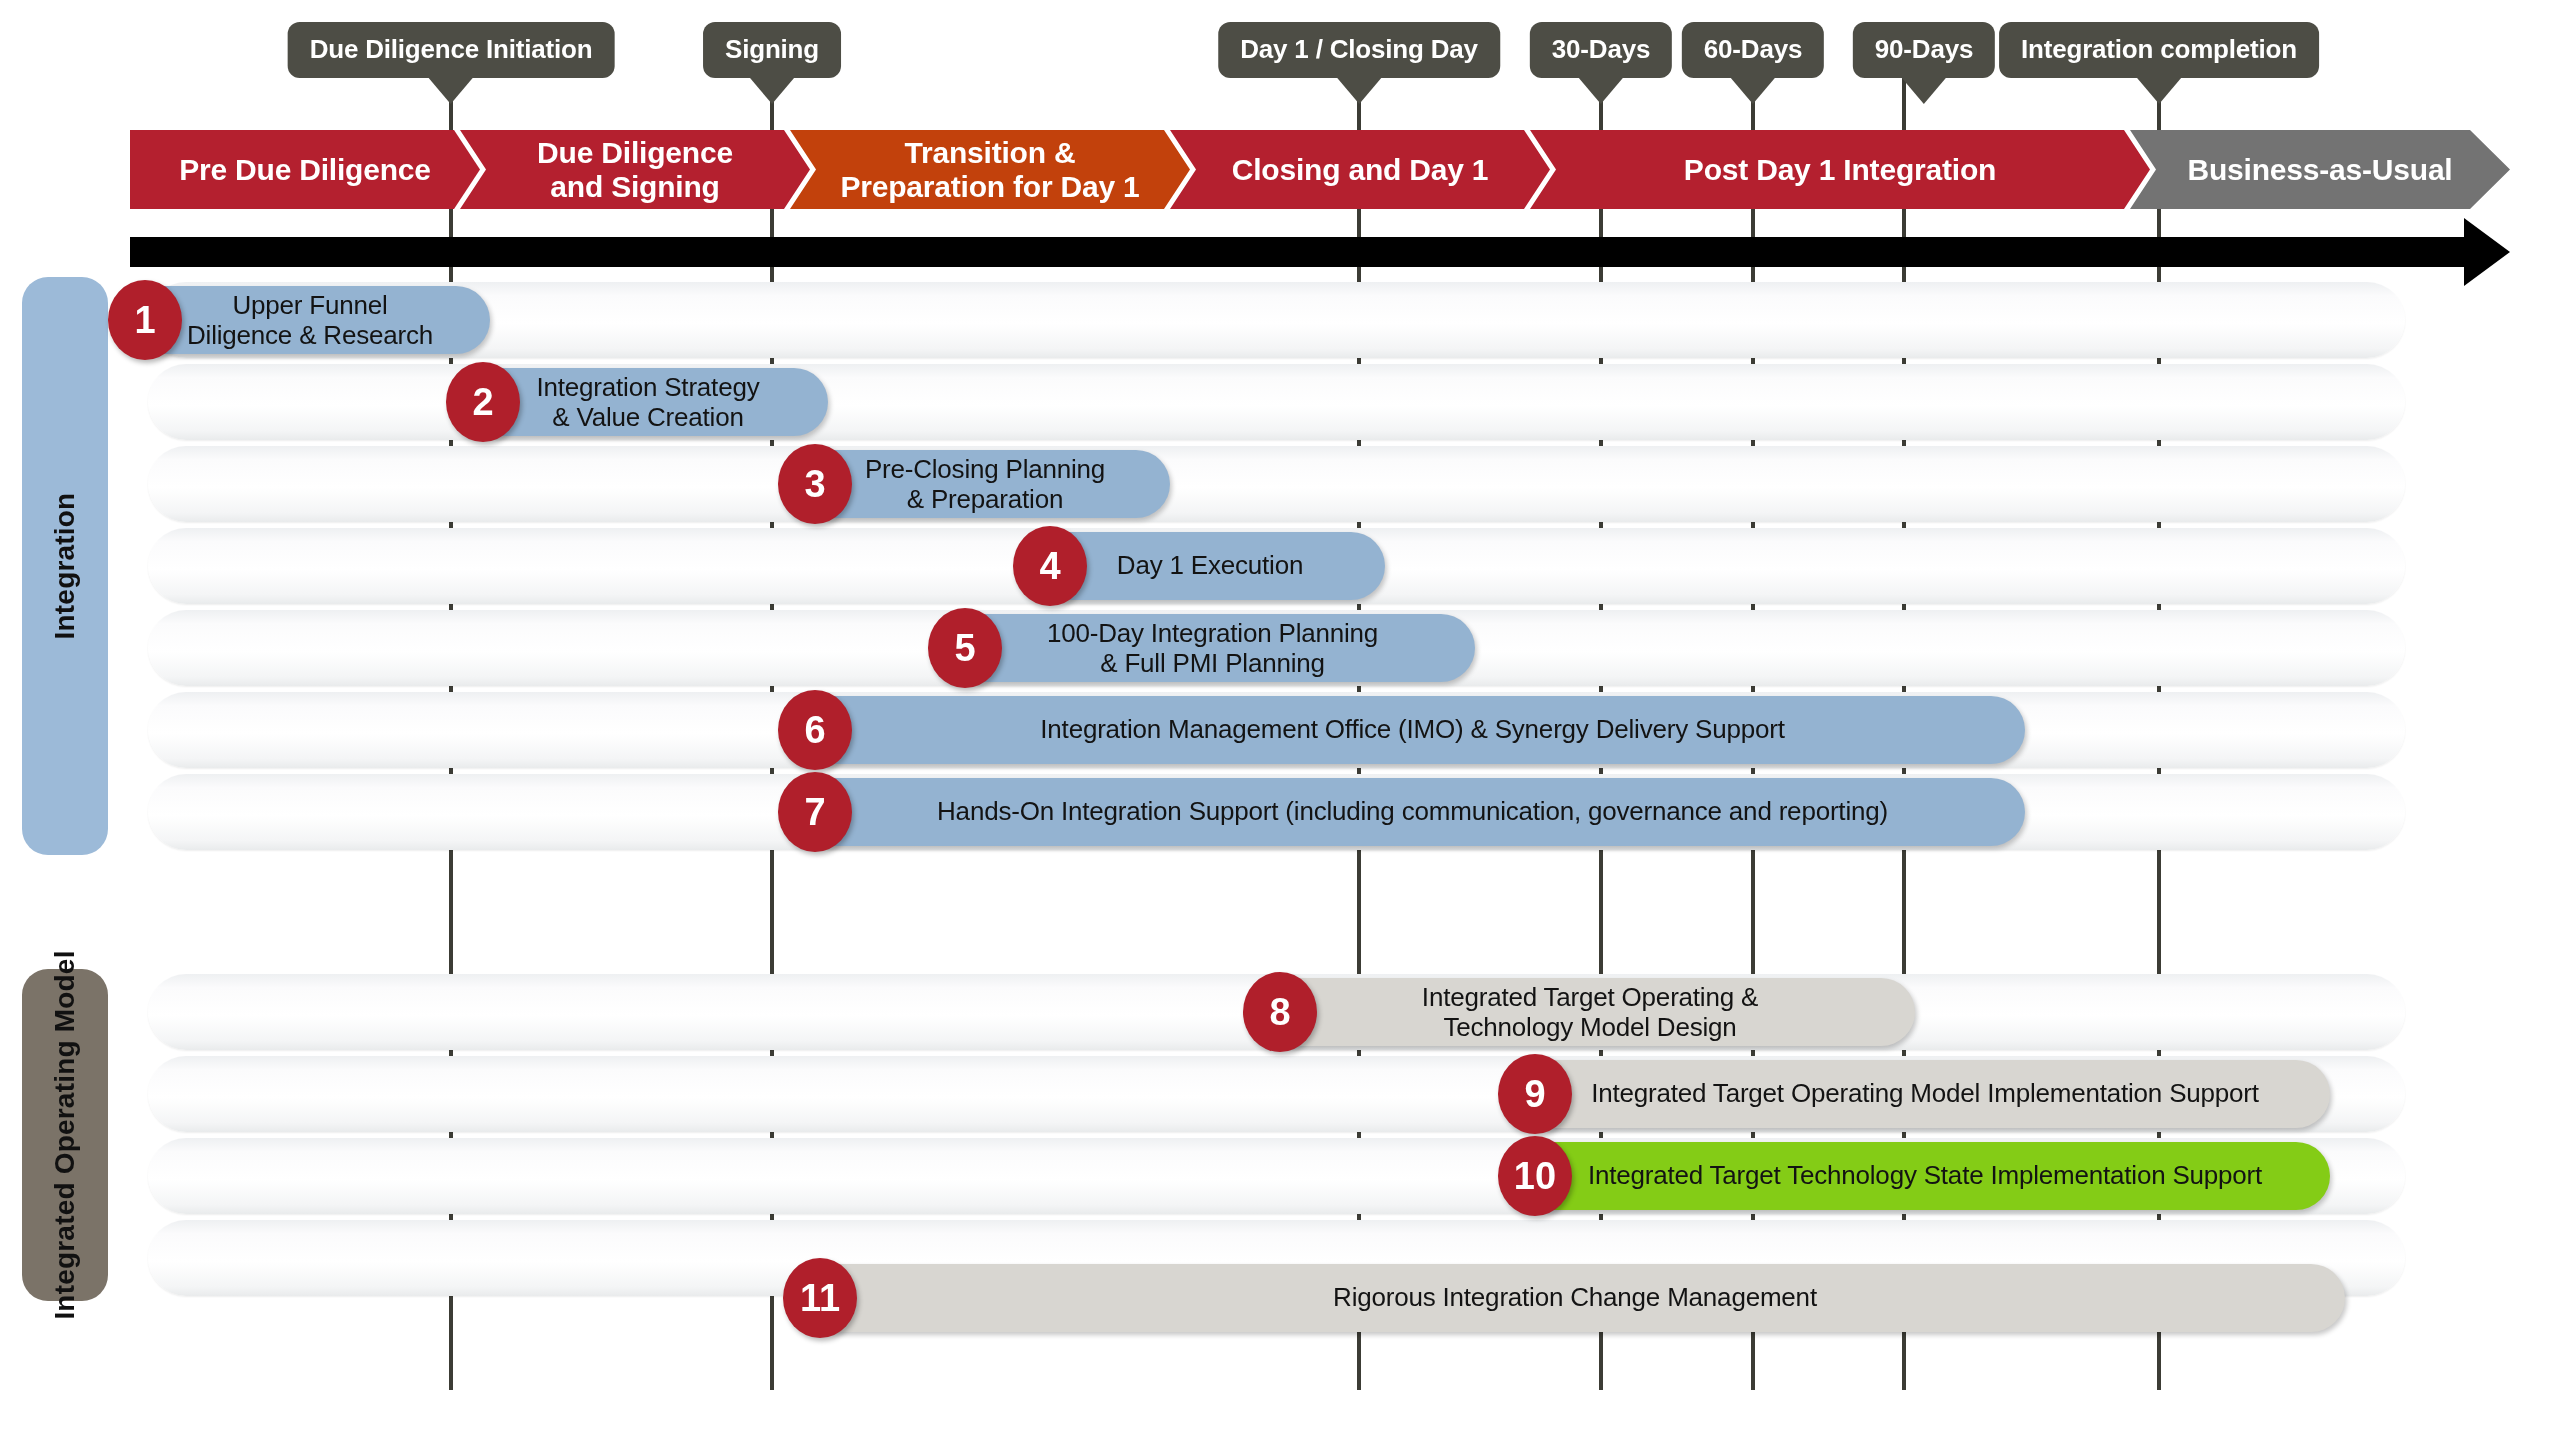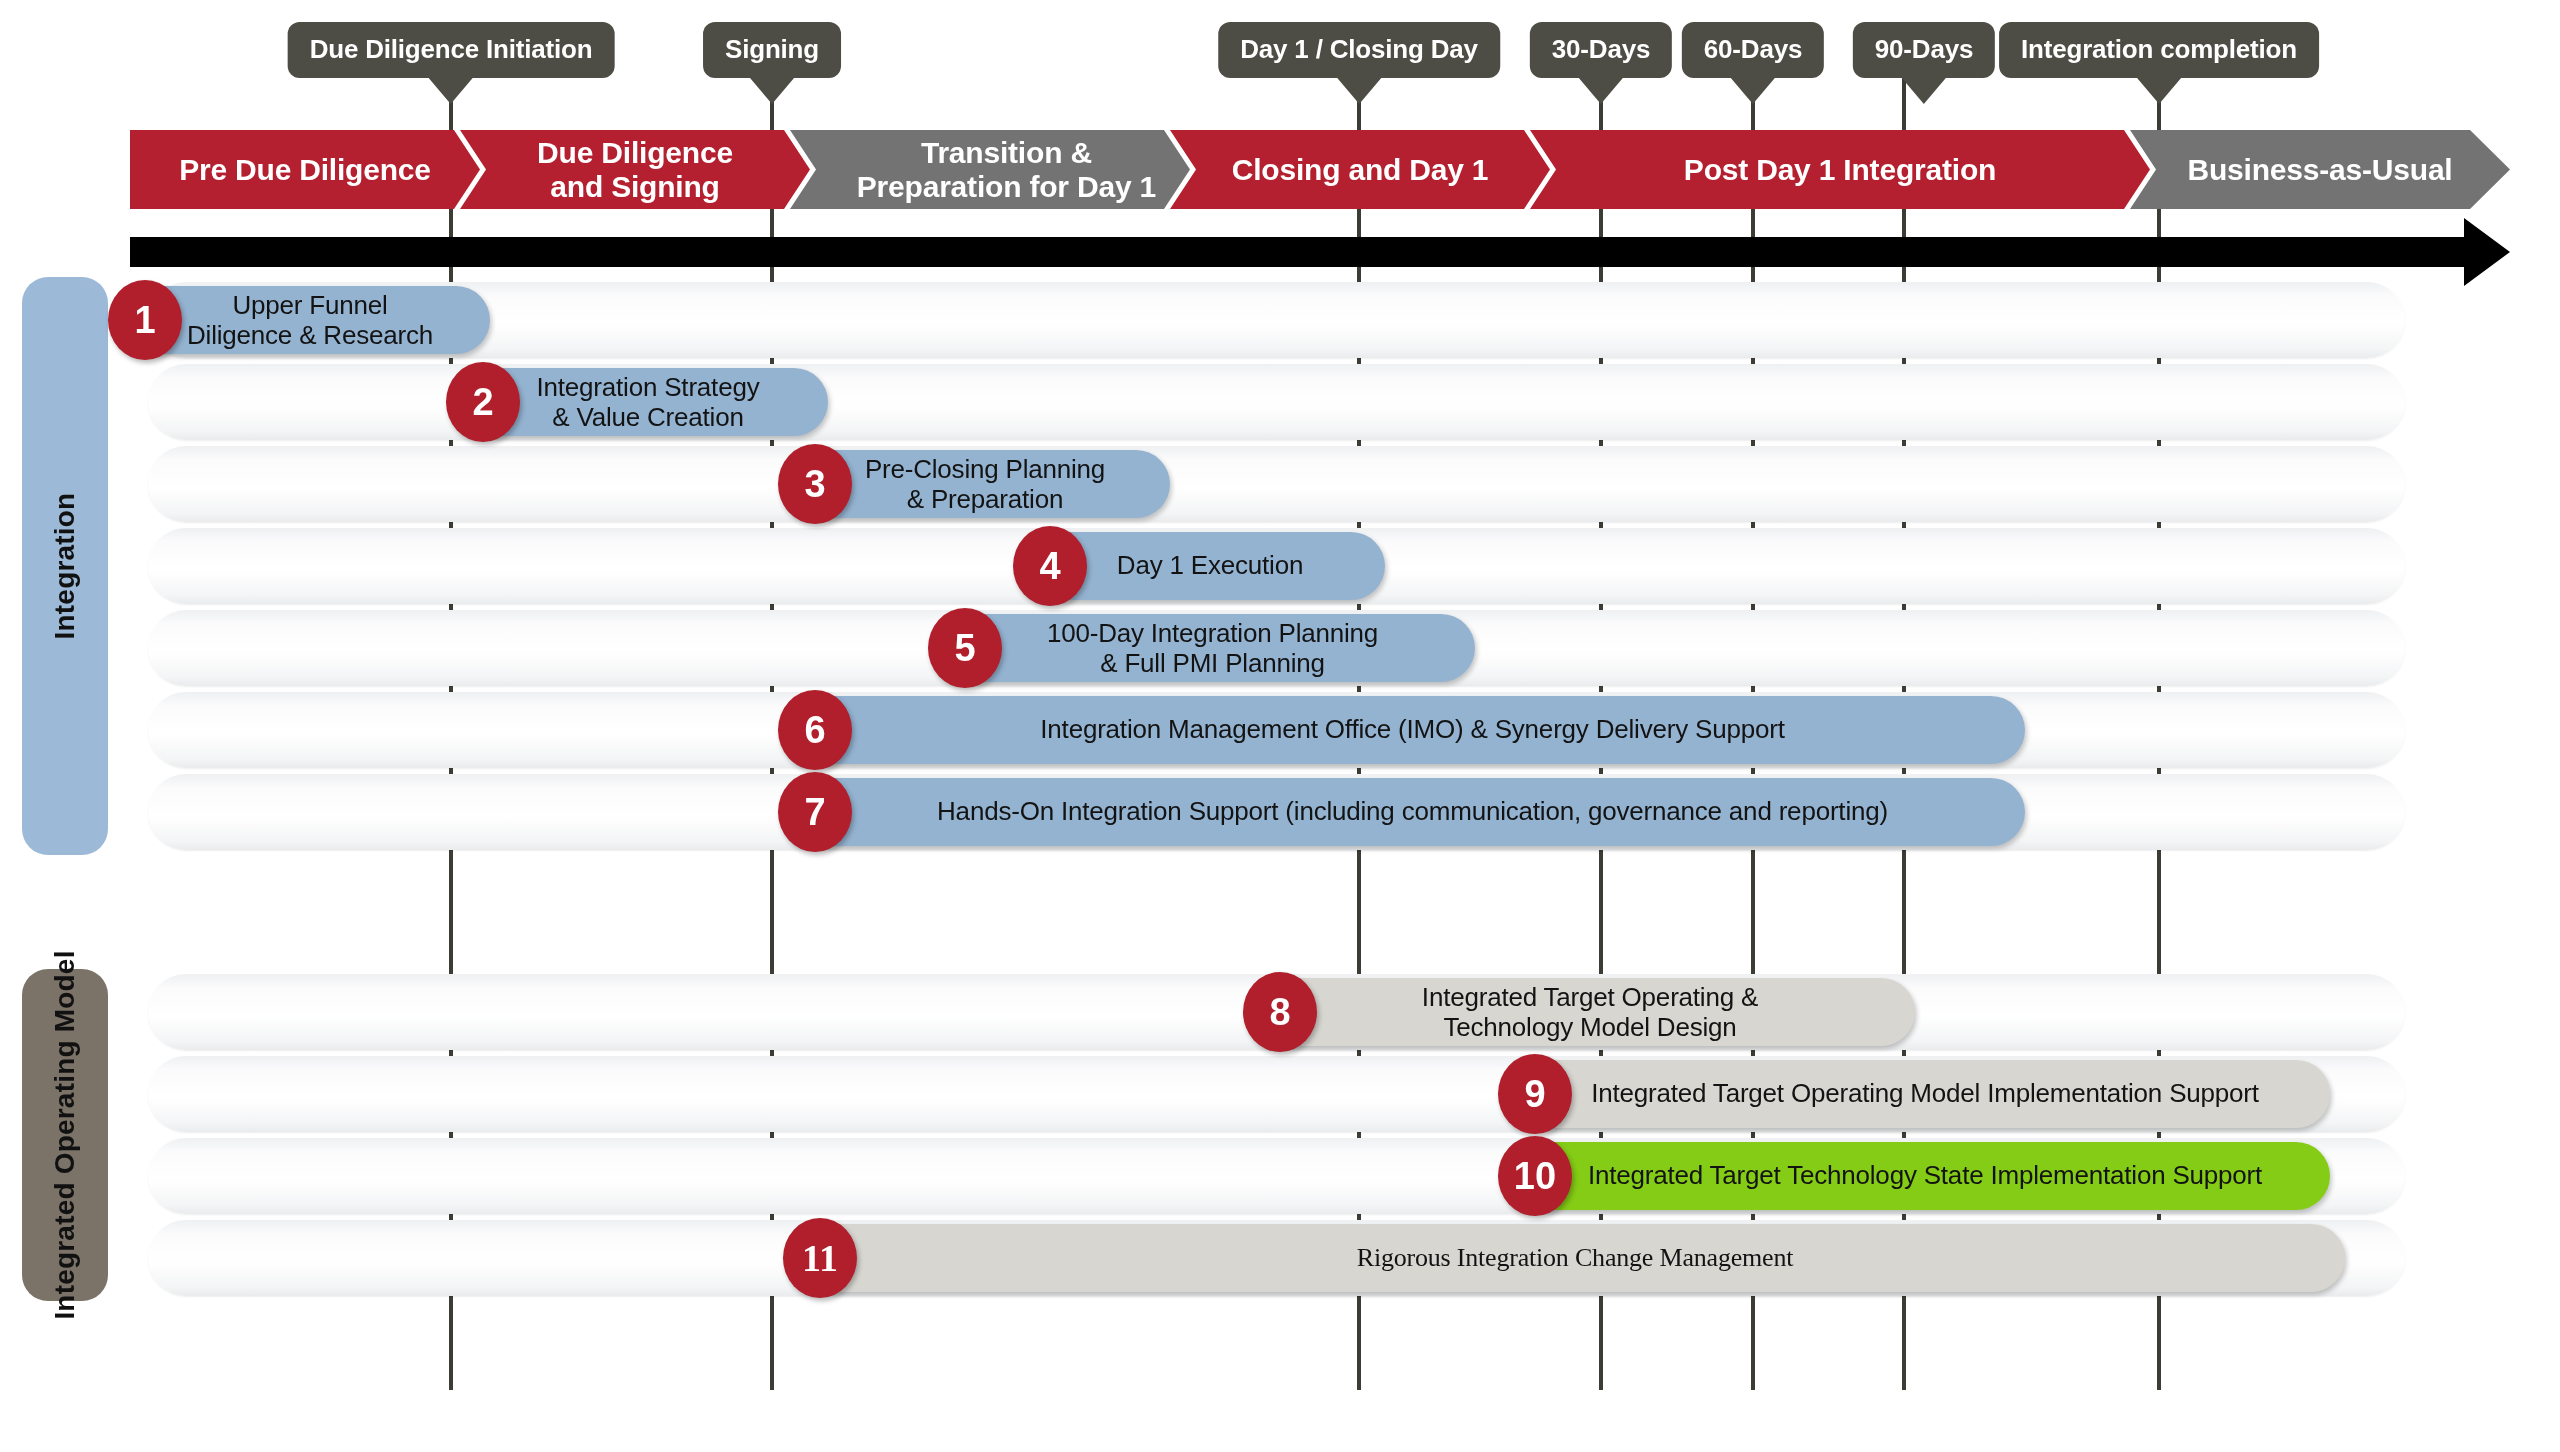--- a/index.html
+++ b/index.html
@@ -136,21 +136,21 @@
       </div>
     </div>
 
   <div id="phasebar" style="left: 0px; top: 130px; width: 2560px; height: 79px;">
       <div class="chev" style="left: 130px; width: 350px; background: rgb(180, 32, 47); clip-path: polygon(0px 0px, calc(100% - 26px) 0px, 100% 50%, calc(100% - 26px) 100%, 0px 100%, 0px 50%);">
         <span>Pre Due Diligence</span>
       </div>
       <div class="chev" style="left: 460px; width: 350px; background: rgb(180, 32, 47); clip-path: polygon(0px 0px, calc(100% - 26px) 0px, 100% 50%, calc(100% - 26px) 100%, 0px 100%, 26px 50%);">
         <span>Due Diligence<br>and Signing</span>
       </div>
-      <div class="chev" style="left: 790px; width: 400px; background: #737373; clip-path: polygon(0px 0px, calc(100% - 26px) 0px, 100% 50%, calc(100% - 26px) 100%, 0px 100%, 26px 50%); justify-content: flex-end;">
+      <div class="chev" style="left: 790px; width: 400px; background: #c2410c; clip-path: polygon(0px 0px, calc(100% - 26px) 0px, 100% 50%, calc(100% - 26px) 100%, 0px 100%, 26px 50%);">
         <span>Transition &amp;<br>Preparation for Day 1</span>
       </div>
       <div class="chev" style="left: 1170px; width: 380px; background: rgb(180, 32, 47); clip-path: polygon(0px 0px, calc(100% - 26px) 0px, 100% 50%, calc(100% - 26px) 100%, 0px 100%, 26px 50%); text-align: right;">
         <span>Closing and Day 1</span>
       </div>
       <div class="chev" style="left: 1530px; width: 620px; background: rgb(180, 32, 47); clip-path: polygon(0px 0px, calc(100% - 26px) 0px, 100% 50%, calc(100% - 26px) 100%, 0px 100%, 26px 50%);">
         <span>Post Day 1 Integration</span>
       </div>
       <div class="chev" style="left: 2130px; width: 380px; background: #737373; clip-path: polygon(0px 0px, calc(100% - 40px) 0px, 100% 50%, calc(100% - 40px) 100%, 0px 100%, 26px 50%); text-align: center;">
         <span>Business-as-Usual</span>
@@ -219,19 +219,19 @@
         <div class="label two">Integrated Target Operating &amp;<br>Technology Model Design</div>
       </div>
       <div class="bar gray" style="left: 1520px; top: 1060px; width: 810px; height: 68px; background: rgb(216, 214, 209);">
         <div class="badge" style="background: rgb(176, 31, 43);">9</div>
         <div class="label">Integrated Target Operating Model Implementation Support</div>
       </div>
       <div class="bar gray" style="left: 1520px; top: 1142px; width: 810px; height: 68px; background: #84cc16;">
         <div class="badge" style="background: rgb(176, 31, 43);">10</div>
         <div class="label">Integrated Target Technology State Implementation Support</div>
       </div>
-      <div class="bar gray" style="left: 805px; top: 1224px; width: 1540px; height: 68px; background: rgb(216, 214, 209); font-family: Liberation Serif, serif;">
+      <div class="bar gray" style="left: 805px; top: 1264px; width: 1540px; height: 68px; background: rgb(216, 214, 209);">
         <div class="badge" style="background: rgb(176, 31, 43);">11</div>
         <div class="label">Rigorous Integration Change Management</div>
       </div>
     </div>
 
 </div>
 
 </body></html>

